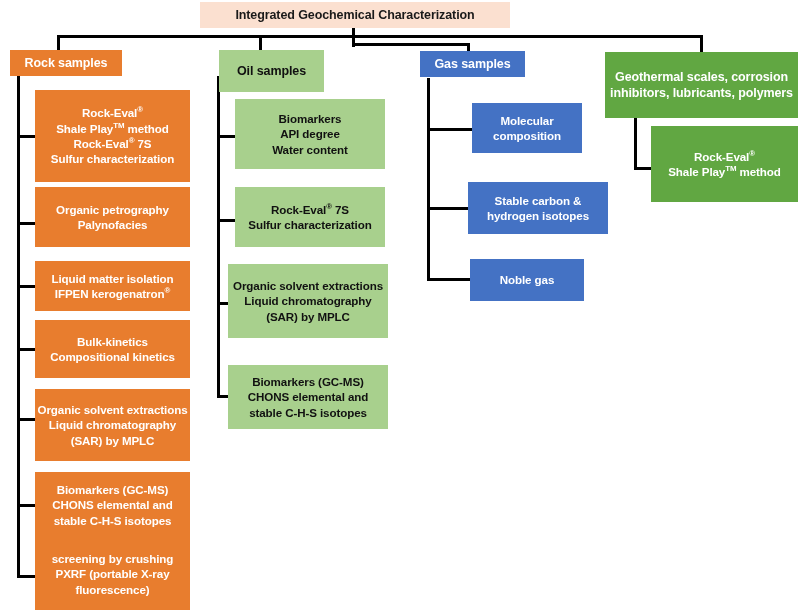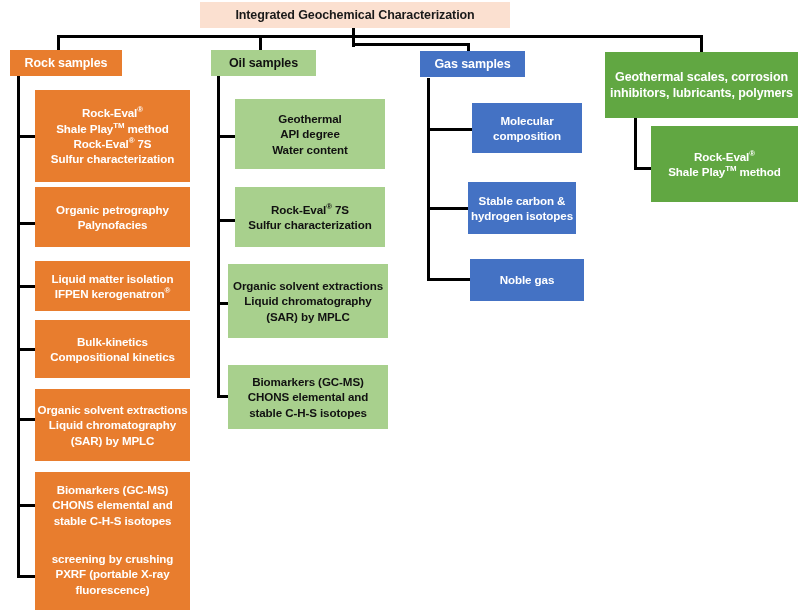--- a/index.html
+++ b/index.html
@@ -96,21 +96,21 @@
   <div class="conn" style="left:634px; top:167px; width:18px; height:3px;"></div>
 
   <div class="box title-box" style="left:200px; top:2px; width:310px; height:26px;">
     <span class="ln">Integrated Geochemical Characterization</span>
   </div>
 
   <div class="box cat-rock" style="left:10px; top:50px; width:112px; height:26px;">
     <span class="ln">Rock samples</span>
   </div>
 
-  <div class="box cat-oil" style="left:211px; top:50px; width:105px; height:26px;">
+  <div class="box cat-oil" style="left:219px; top:50px; width:105px; height:42px;">
     <span class="ln">Oil samples</span>
   </div>
 
   <div class="box cat-gas" style="left:420px; top:51px; width:105px; height:26px;">
     <span class="ln">Gas samples</span>
   </div>
 
   <div class="box cat-geo" style="left:605px; top:52px; width:193px; height:66px;">
     <span class="ln">Geothermal scales, corrosion</span>
     <span class="ln">inhibitors, lubricants, polymers</span>
@@ -150,21 +150,21 @@
     <span class="ln">stable C-H-S isotopes</span>
   </div>
 
   <div class="box leaf-rock" style="left:35px; top:538px; width:155px; height:72px;">
     <span class="ln">screening by crushing</span>
     <span class="ln">PXRF (portable X-ray</span>
     <span class="ln">fluorescence)</span>
   </div>
 
   <div class="box leaf-oil" style="left:235px; top:99px; width:150px; height:70px;">
-    <span class="ln">Geothermal</span>
+    <span class="ln">Biomarkers</span>
     <span class="ln">API degree</span>
     <span class="ln">Water content</span>
   </div>
 
   <div class="box leaf-oil" style="left:235px; top:187px; width:150px; height:60px;">
     <span class="ln">Rock-Eval<sup>®</sup> 7S</span>
     <span class="ln">Sulfur characterization</span>
   </div>
 
   <div class="box leaf-oil" style="left:228px; top:264px; width:160px; height:74px;">
@@ -177,21 +177,21 @@
     <span class="ln">Biomarkers (GC-MS)</span>
     <span class="ln">CHONS elemental and</span>
     <span class="ln">stable C-H-S isotopes</span>
   </div>
 
   <div class="box leaf-gas" style="left:472px; top:103px; width:110px; height:50px;">
     <span class="ln">Molecular</span>
     <span class="ln">composition</span>
   </div>
 
-  <div class="box leaf-gas" style="left:468px; top:182px; width:108px; height:52px;">
+  <div class="box leaf-gas" style="left:468px; top:182px; width:140px; height:52px;">
     <span class="ln">Stable carbon &amp;</span>
     <span class="ln">hydrogen isotopes</span>
   </div>
 
   <div class="box leaf-gas" style="left:470px; top:259px; width:114px; height:42px;">
     <span class="ln">Noble gas</span>
   </div>
 
   <div class="box leaf-geo" style="left:651px; top:126px; width:147px; height:76px;">
     <span class="ln">Rock-Eval<sup>®</sup></span>

